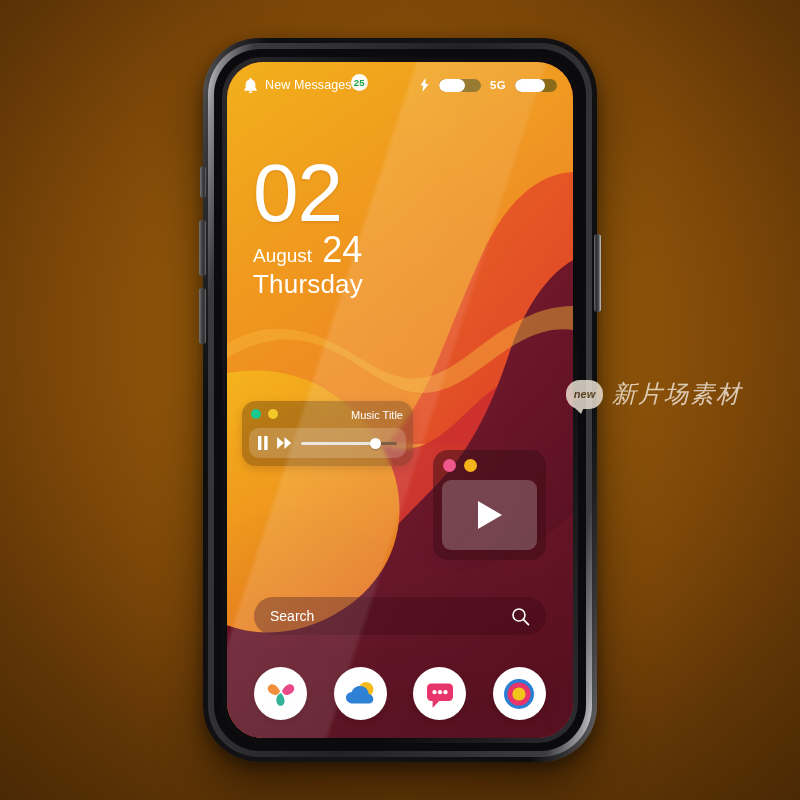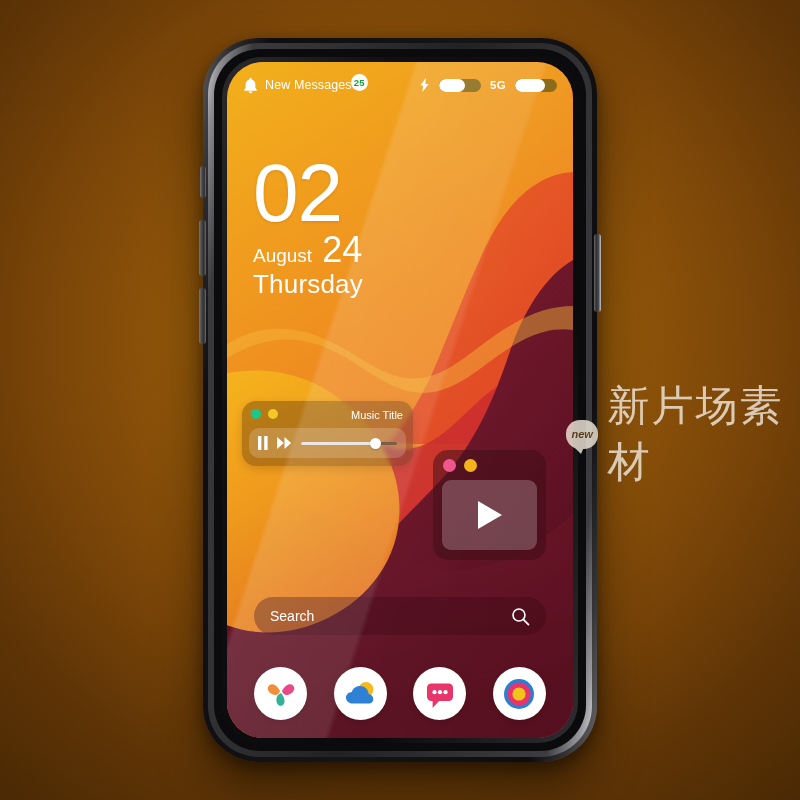--- a/index.html
+++ b/index.html
@@ -347,23 +347,24 @@
     content: "";
     position: absolute;
     left: 8px; bottom: -5px;
     width: 0; height: 0;
     border-left: 7px solid transparent;
     border-right: 3px solid transparent;
     border-top: 7px solid #efe6d8;
   }
   #wm-text {
     color: #f0e7da;
-    font-size: 42px;
+    font-size: 24px;
     letter-spacing: 2px;
     font-family: "DejaVu Sans", sans-serif;
+    font-style: italic;
   }
 </style>
 </head>
 <body>
 
 <div id="stage">
 
   <div id="watermark">
     <div id="wm-logo">new</div>
     <div id="wm-text">新片场素材</div>

